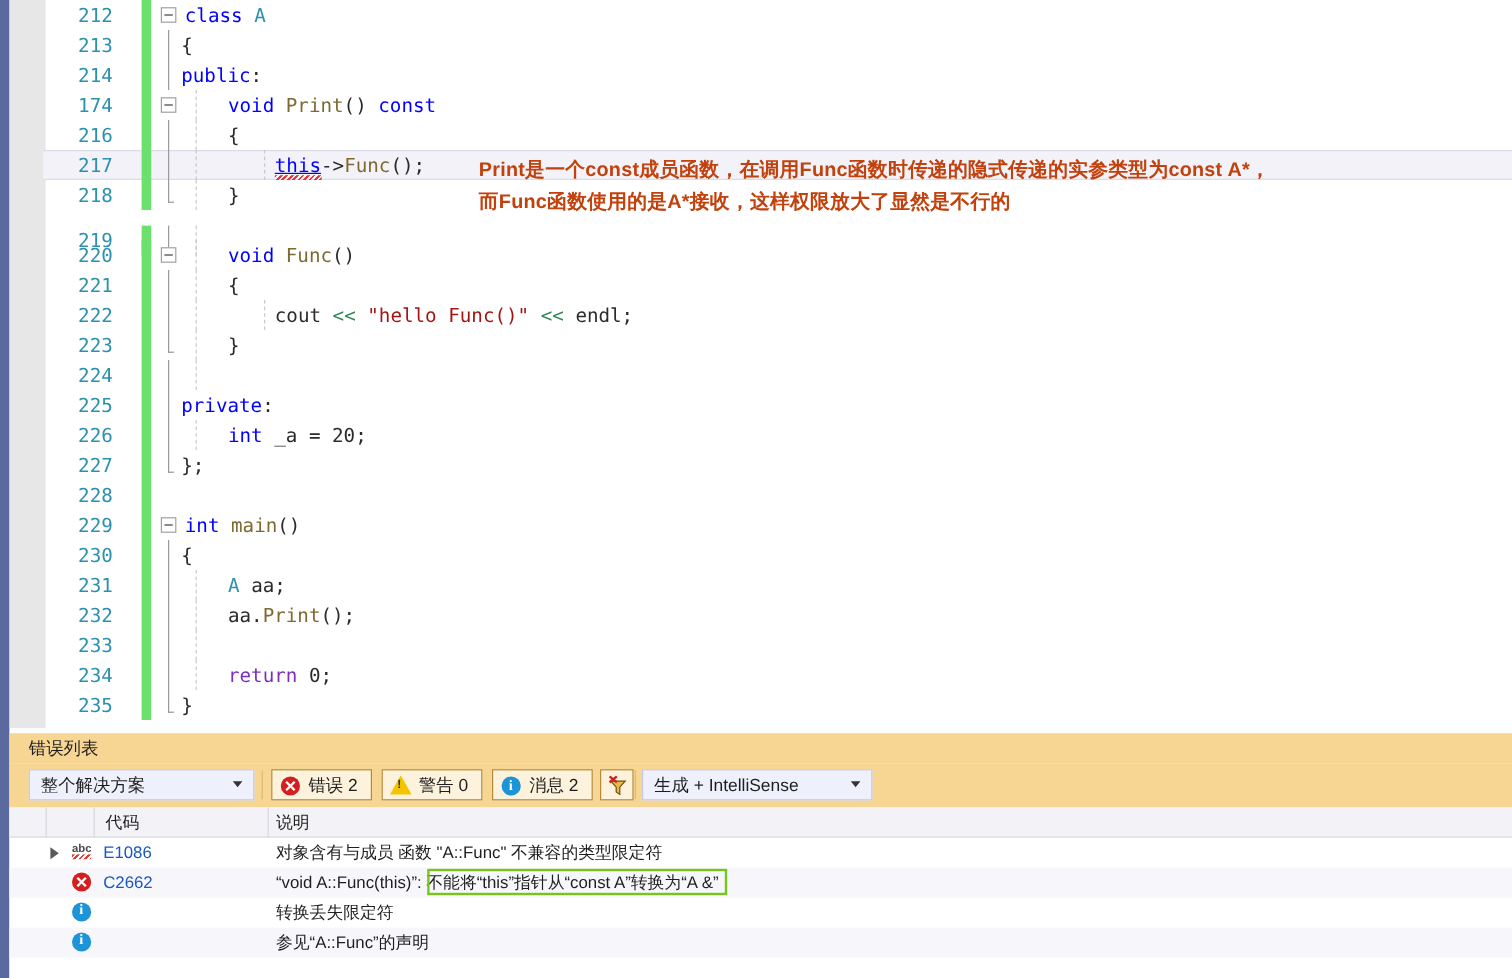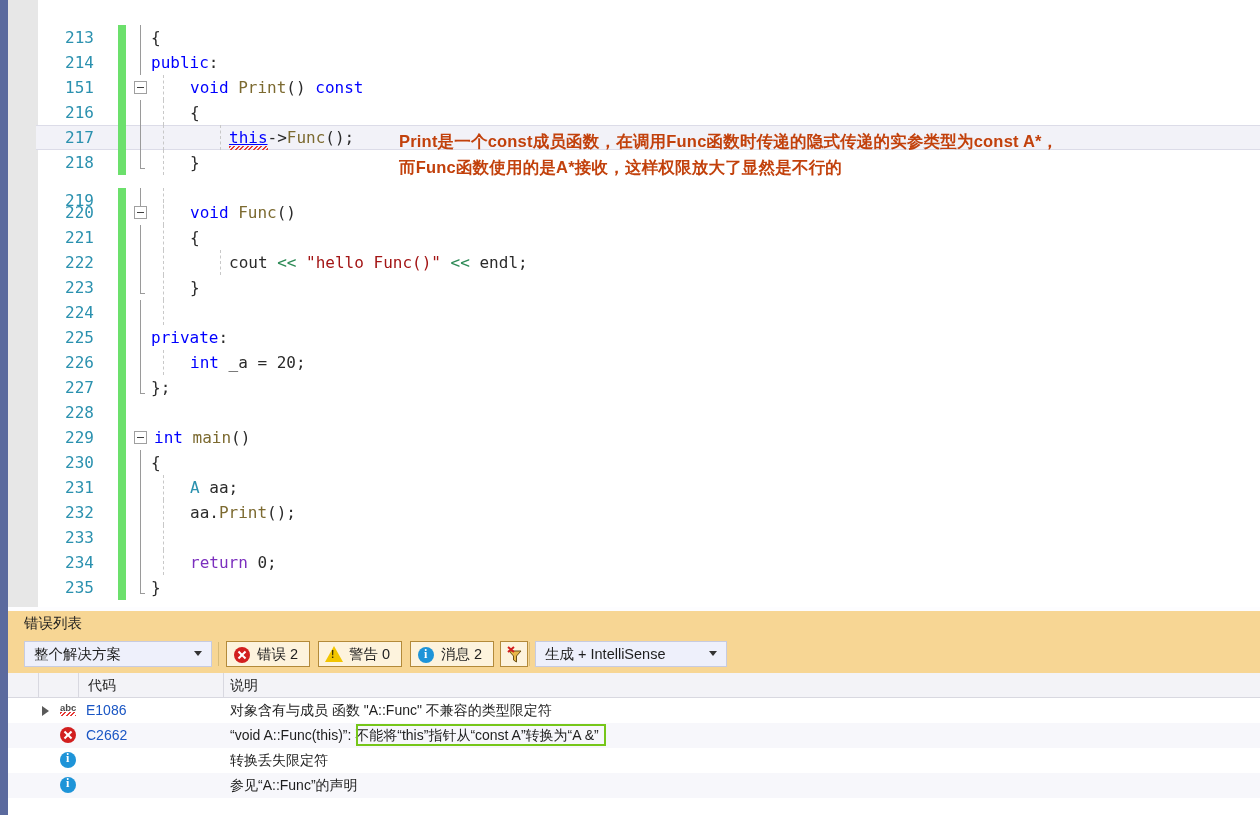--- a/index.html
+++ b/index.html
@@ -150,37 +150,43 @@
 <body>
 
 <div class="app">
 
   <div class="left-rail"></div>
 
   <div class="editor">
     <div class="gutter"></div>
     <div class="code-scroll">
 
+      <div class="crow" style="top:0;position:absolute;width:100%">
+        <div class="lnum">212</div>
+        <div class="changebar"></div>
+        <div class="fold"></div>
+        <div class="code-txt" style="left:146px"><span class="k">class</span> <span class="ty">A</span></div>
+      </div>
 
       <div class="crow" style="top:25px;position:absolute;width:100%">
         <div class="lnum">213</div>
         <div class="changebar"></div>
         <div class="vline"></div>
         <div class="code-txt" style="left:143px">{</div>
       </div>
 
       <div class="crow" style="top:50px;position:absolute;width:100%">
         <div class="lnum">214</div>
         <div class="changebar"></div>
         <div class="vline"></div>
         <div class="code-txt" style="left:143px"><span class="k">public</span>:</div>
       </div>
 
       <div class="crow" style="top:75px;position:absolute;width:100%">
-        <div class="lnum">151</div>
+        <div class="lnum">174</div>
         <div class="changebar"></div>
         <div class="fold"></div>
         <div class="guide" style="left:155px"></div>
         <div class="code-txt" style="left:182px"><span class="k">void</span> <span class="fn">Print</span>() <span class="k">const</span></div>
       </div>
 
       <div class="crow" style="top:100px;position:absolute;width:100%">
         <div class="lnum">216</div>
         <div class="changebar"></div>
         <div class="vline"></div>

